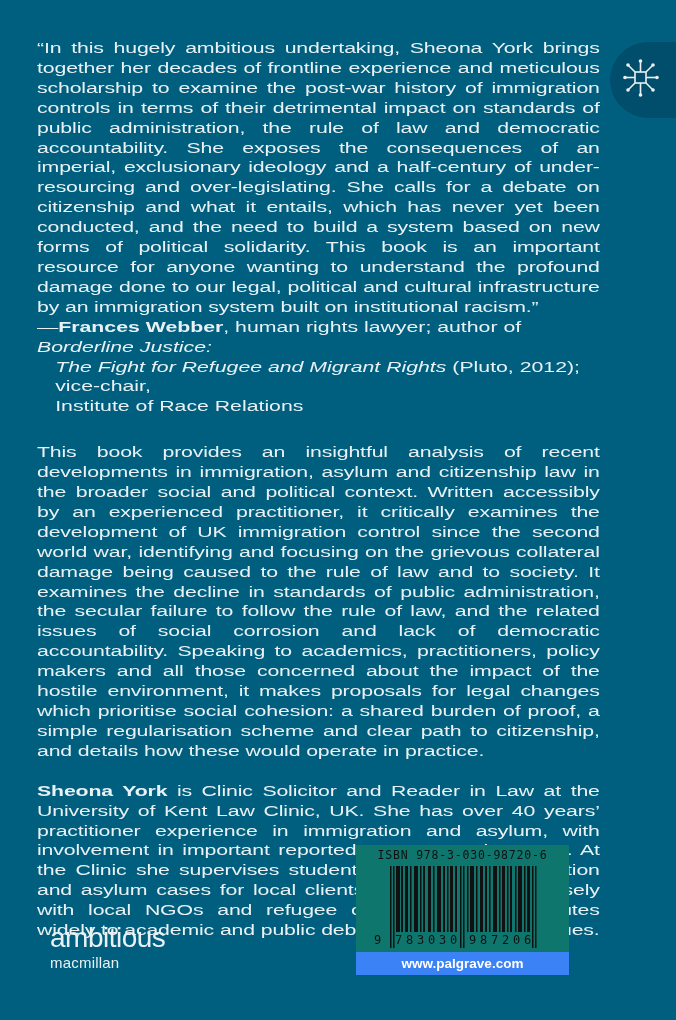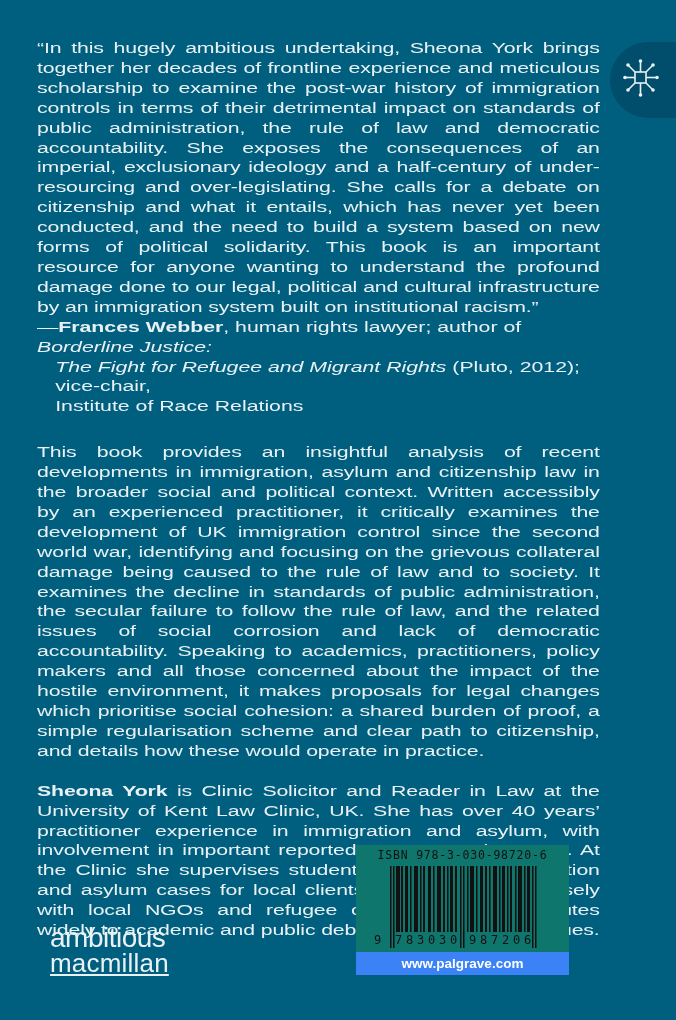--- a/index.html
+++ b/index.html
@@ -17,21 +17,21 @@
   i{font-style:italic;}
   .barcode-box{position:absolute;left:356px;top:845px;width:213px;height:130px;}
   .bc-white{position:absolute;left:0;top:0;width:213px;height:107px;background:#0f766e;}
   .bc-isbn{position:absolute;left:0;top:3px;width:213px;text-align:center;font-family:"DejaVu Sans Mono",monospace;font-size:11.5px;color:#111;letter-spacing:0.8px;}
   .bc-bars{position:absolute;left:34px;top:21px;}
   .bc-digits{position:absolute;left:18px;top:88px;font-family:"DejaVu Sans Mono",monospace;font-size:12px;color:#111;}
   .bc-digits span{position:absolute;}
   .bc-url{position:absolute;left:0;top:107px;width:213px;height:23px;background:#3b82f6;color:#fff;text-align:center;font-size:13.5px;line-height:23px;font-weight:bold;}
   .logo{position:absolute;left:50px;top:924px;color:#e9f1f4;}
   .logo .l1{font-size:28px;line-height:28px;letter-spacing:-0.5px;}
-  .logo .l2{font-size:26px;line-height:22px;letter-spacing:0.2px;text-decoration:underline;}
+  .logo .l2{font-size:15px;line-height:22px;letter-spacing:0.2px;}
 </style>
 </head>
 <body>
 
 <div class="tab">
   <svg width="36" height="40" viewBox="0 0 36 40">
     <g stroke="#e9f1f4" stroke-width="1.6" fill="none">
       <rect x="12" y="14" width="11" height="11"></rect>
       <line x1="17.5" y1="14" x2="17.5" y2="3"></line>
       <line x1="17.5" y1="25" x2="17.5" y2="37"></line>

